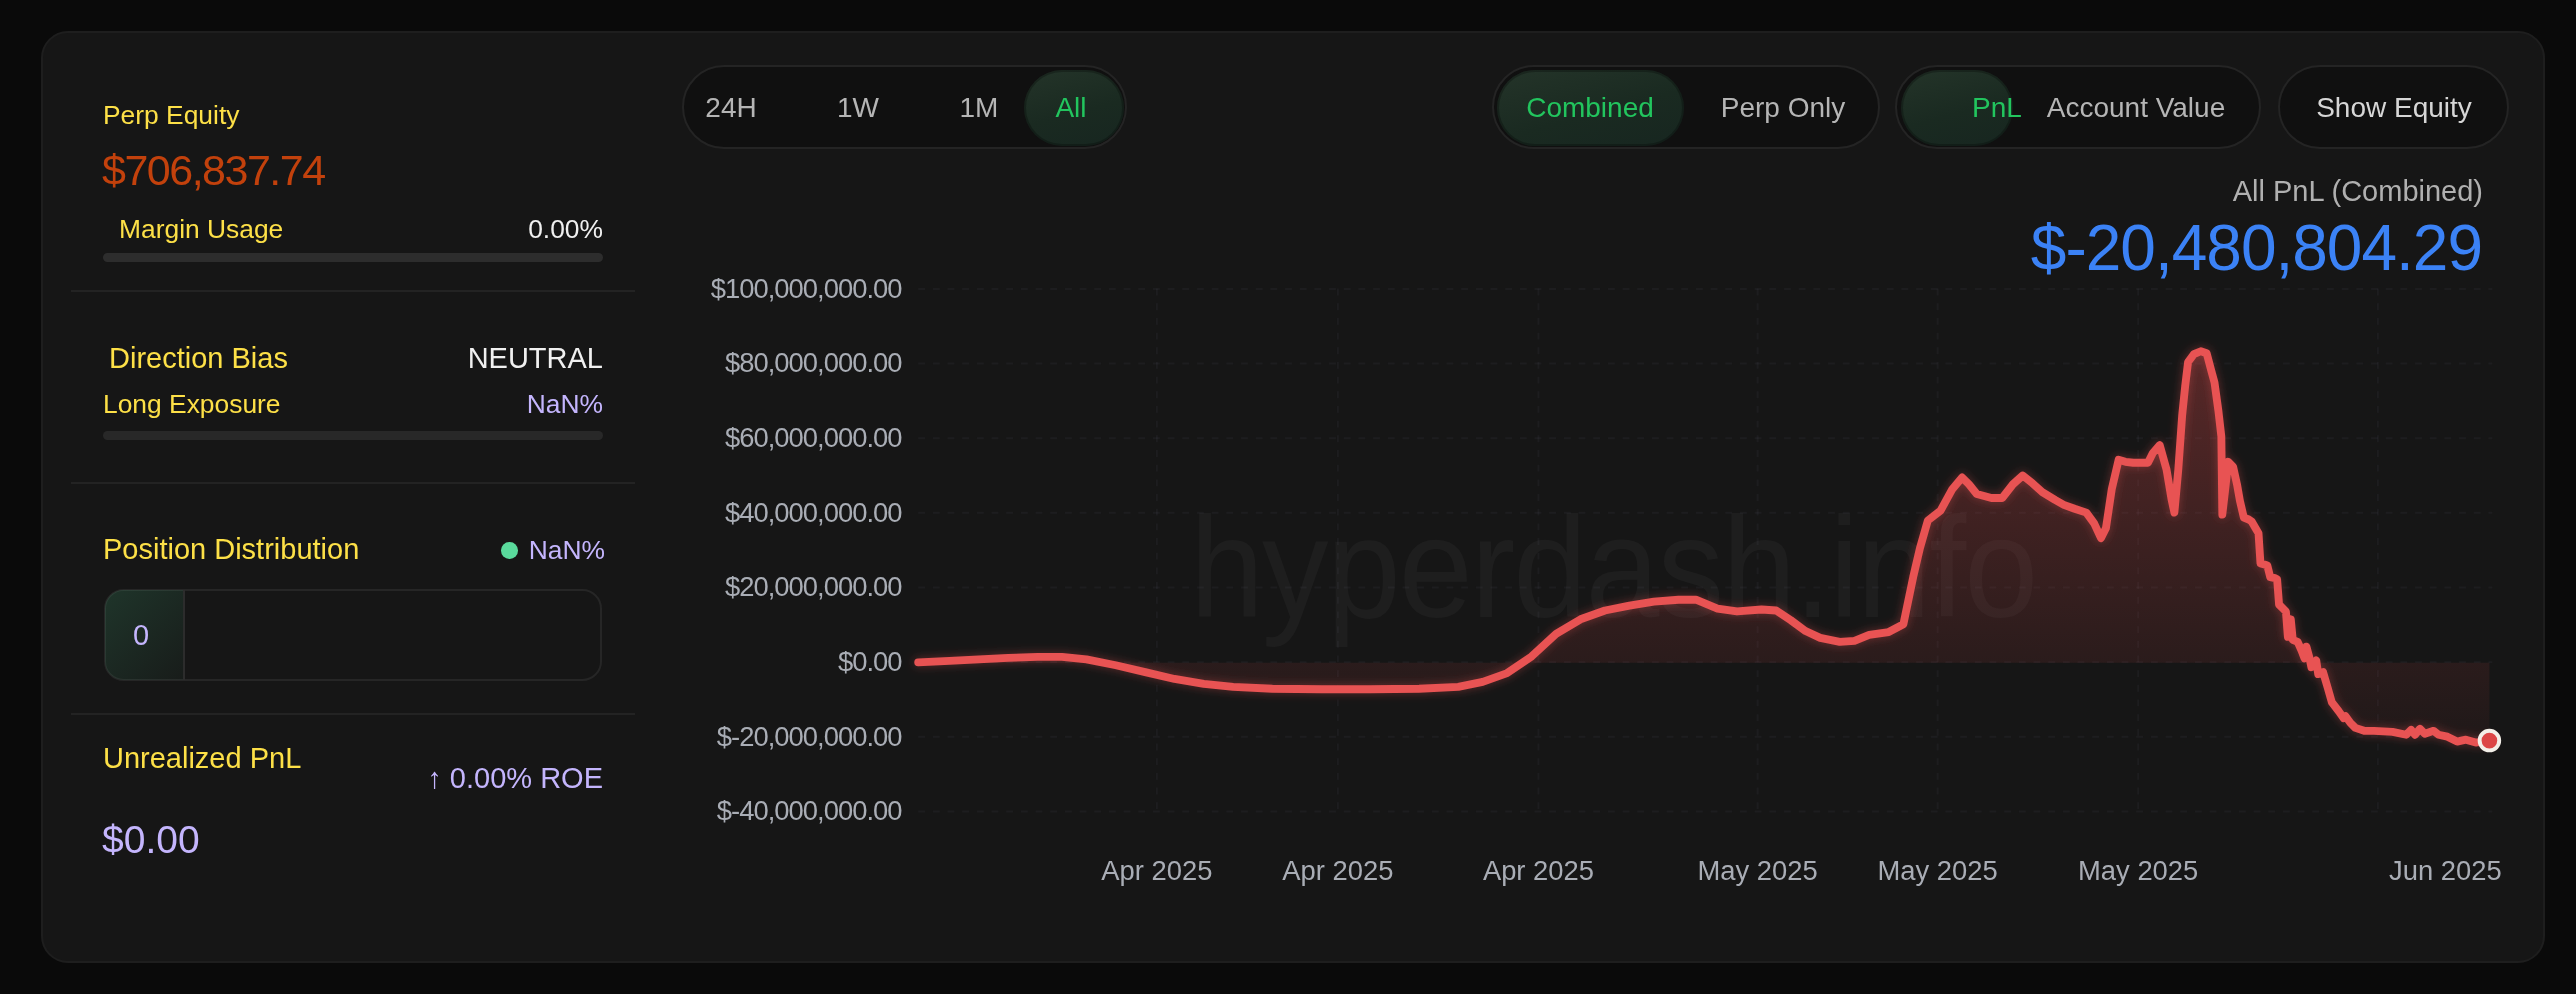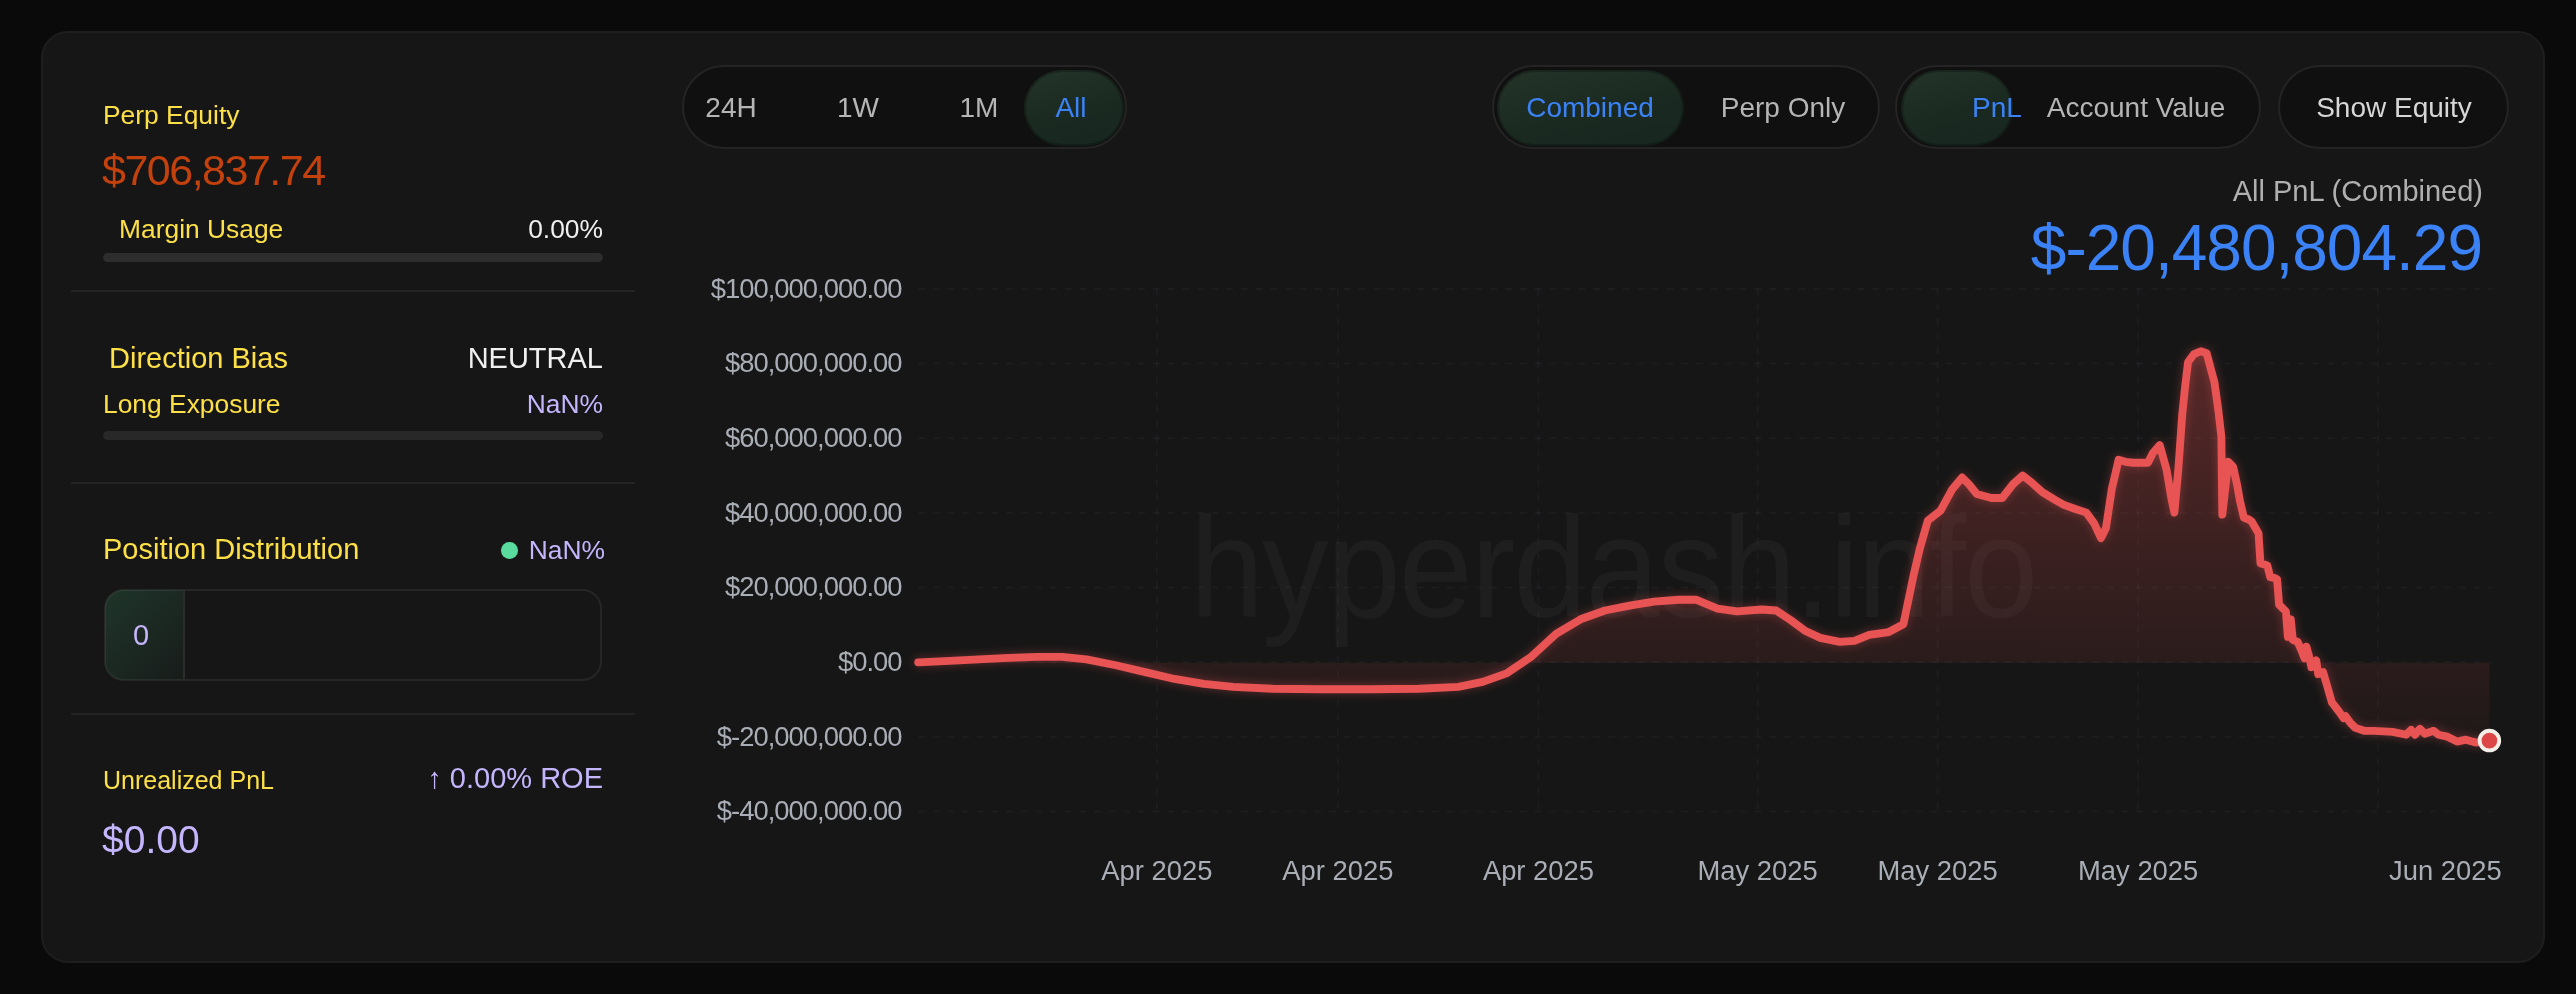--- a/index.html
+++ b/index.html
@@ -11,21 +11,21 @@
   .val { position:absolute; color:#f0f0f0; line-height:1; white-space:nowrap; }
   .grn { color:#c4b5fd; }
   .divider { position:absolute; left:71px; width:564px; height:2px; background:#232323; }
   .bar { position:absolute; left:103px; width:500px; height:8.8px; border-radius:4.9px; background:#2d2d2d; }
   .pillbar { position:absolute; height:84px; border-radius:42px; border:2px solid #242424; background:#101010; }
   .pill { position:absolute; top:70px; height:76px; border-radius:38px;
      background:linear-gradient(165deg,#243429 0%,#1a2a21 55%,#172620 100%);
      box-shadow: inset 0 0 0 2px rgba(0,0,0,0.25); }
   .btxt { position:absolute; line-height:1; font-size:28px; color:#b5b5b5; white-space:nowrap;
      transform:translate(-50%,-50%); top:108px; }
-  .mint { color:#3b82f6; }
+  .mint { color:#22c55e; }
   svg text { font-family:"Liberation Sans", sans-serif; }
   .gl { stroke:rgba(150,160,190,0.06); stroke-width:2; stroke-dasharray:7 8; }
   .ytick { fill:#a9adb5; font-size:28px; text-anchor:end; letter-spacing:-1px; }
   .xtick { fill:#a9adb5; font-size:28px; text-anchor:middle; }
 </style></head>
 <body>
 <div class="panel"></div>
 
 <div class="lbl" style="left:103px; top:102px; font-size:26.4px;">Perp Equity</div>
 <div class="val" style="left:102px; top:149px; font-size:43px; color:#c2410c; letter-spacing:-1.5px;">$706,837.74</div>
@@ -43,21 +43,21 @@
 
 <div class="lbl" style="left:103px; top:535px; font-size:29px;">Position Distribution</div>
 <div class="abs" style="left:501px; top:542px; width:16.6px; height:16.6px; border-radius:50%; background:#5ada9c;"></div>
 <div class="val grn" style="right:1971px; top:537px; font-size:26.4px;">NaN%</div>
 <div class="abs" style="left:104px; top:589px; width:498px; height:92px; border-radius:19.6px; border:2px solid #262626;"></div>
 <div class="abs" style="left:105px; top:590px; width:80px; height:90px; border-radius:18.6px 0 0 18.6px;
      background:linear-gradient(135deg, rgba(78,214,148,0.16), rgba(78,214,148,0.03)); border-right:2px solid #2c2c2c;"></div>
 <div class="val grn" style="left:133px; top:621px; font-size:29px;">0</div>
 <div class="divider" style="top:713px;"></div>
 
-<div class="lbl" style="left:103px; top:768px; font-size:25px;">Unrealized PnL</div>
+<div class="lbl" style="left:103px; top:744px; font-size:29px;">Unrealized PnL</div>
 <div class="val grn" style="right:1973px; top:764px; font-size:29px;">↑ 0.00% ROE</div>
 <div class="val grn" style="left:102px; top:820px; font-size:39px;">$0.00</div>
 
 <div class="pillbar" style="left:682px; top:65px; width:445px;"></div>
 <div class="pill" style="left:1024px; width:100px;"></div>
 <div class="btxt" style="left:731px;">24H</div>
 <div class="btxt" style="left:858px;">1W</div>
 <div class="btxt" style="left:979px;">1M</div>
 <div class="btxt mint" style="left:1071px;">All</div>
 

